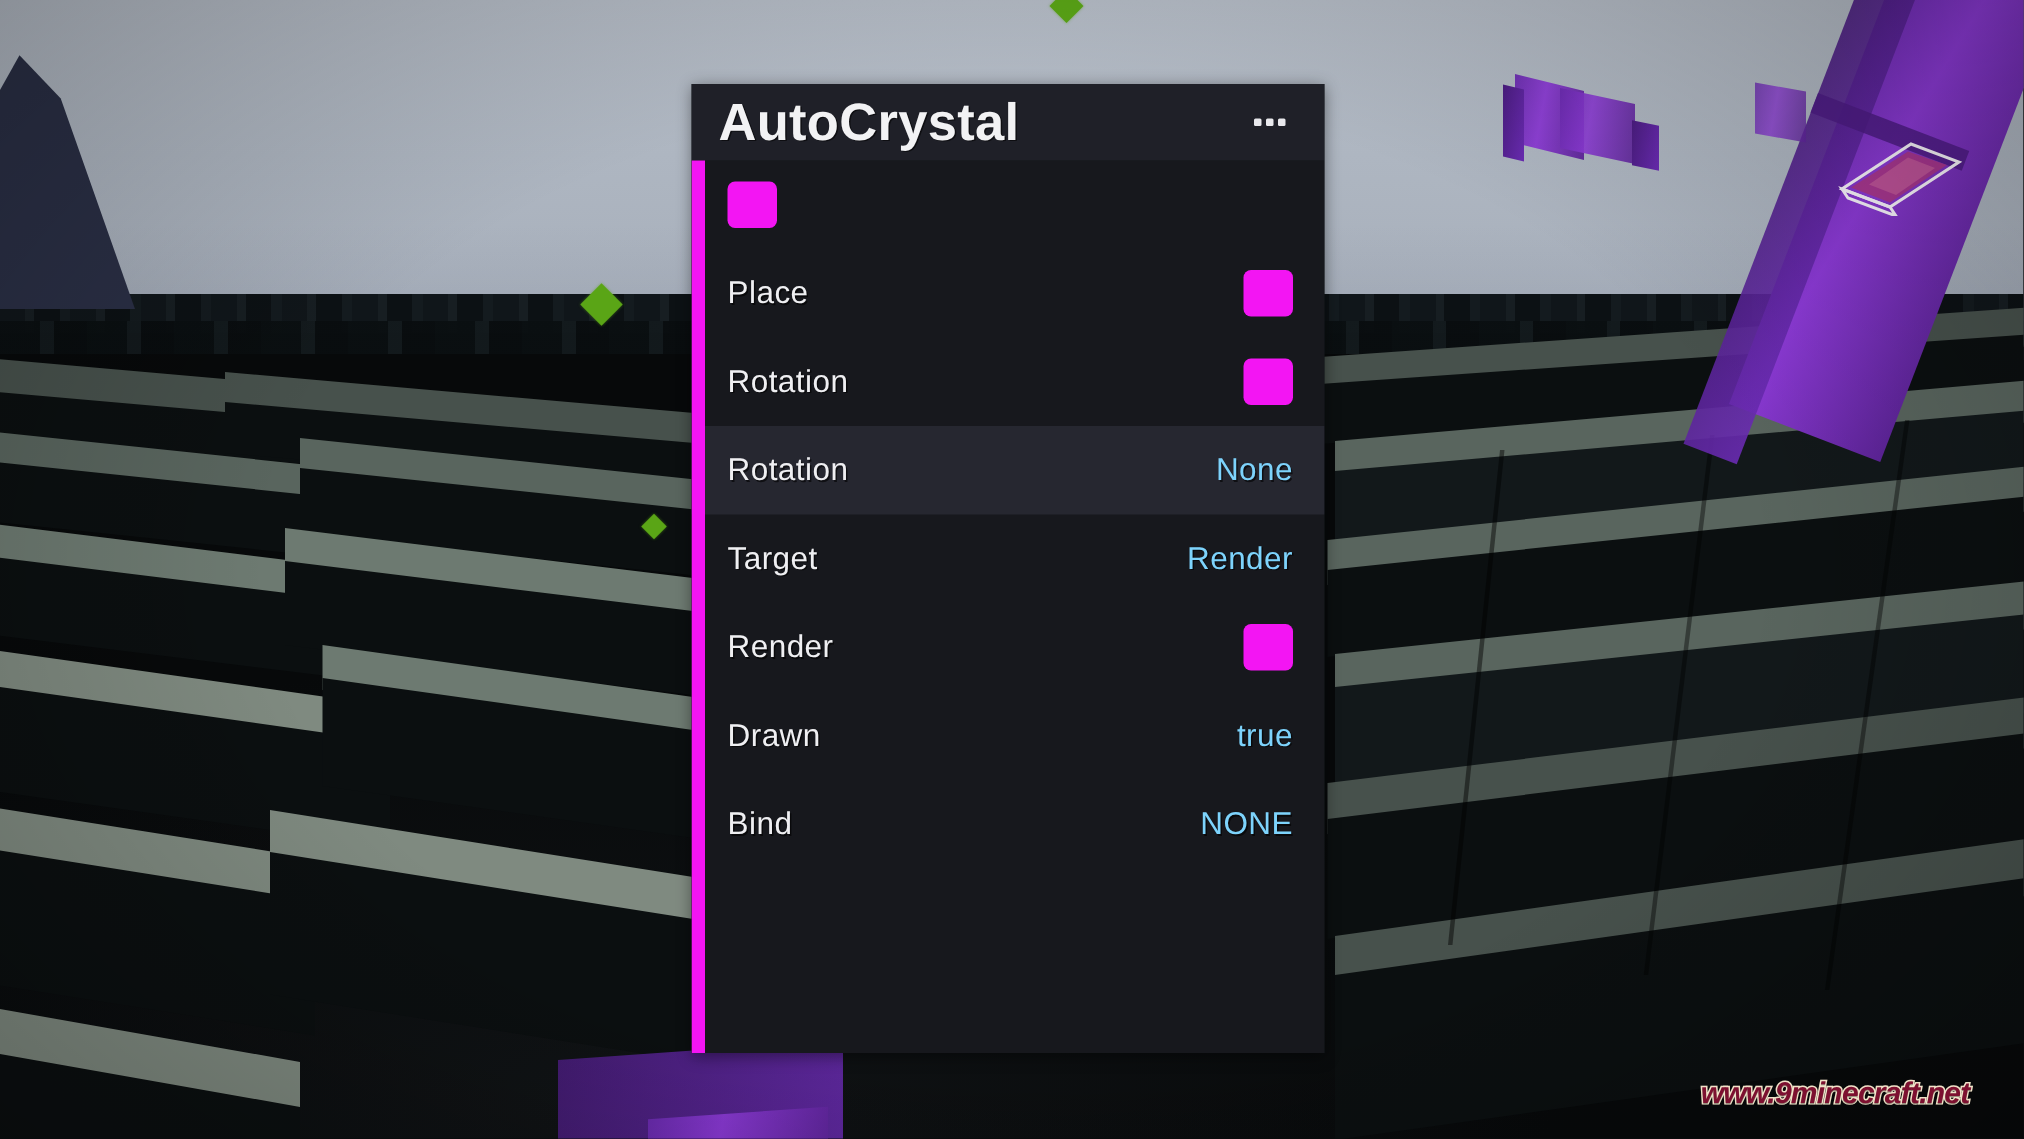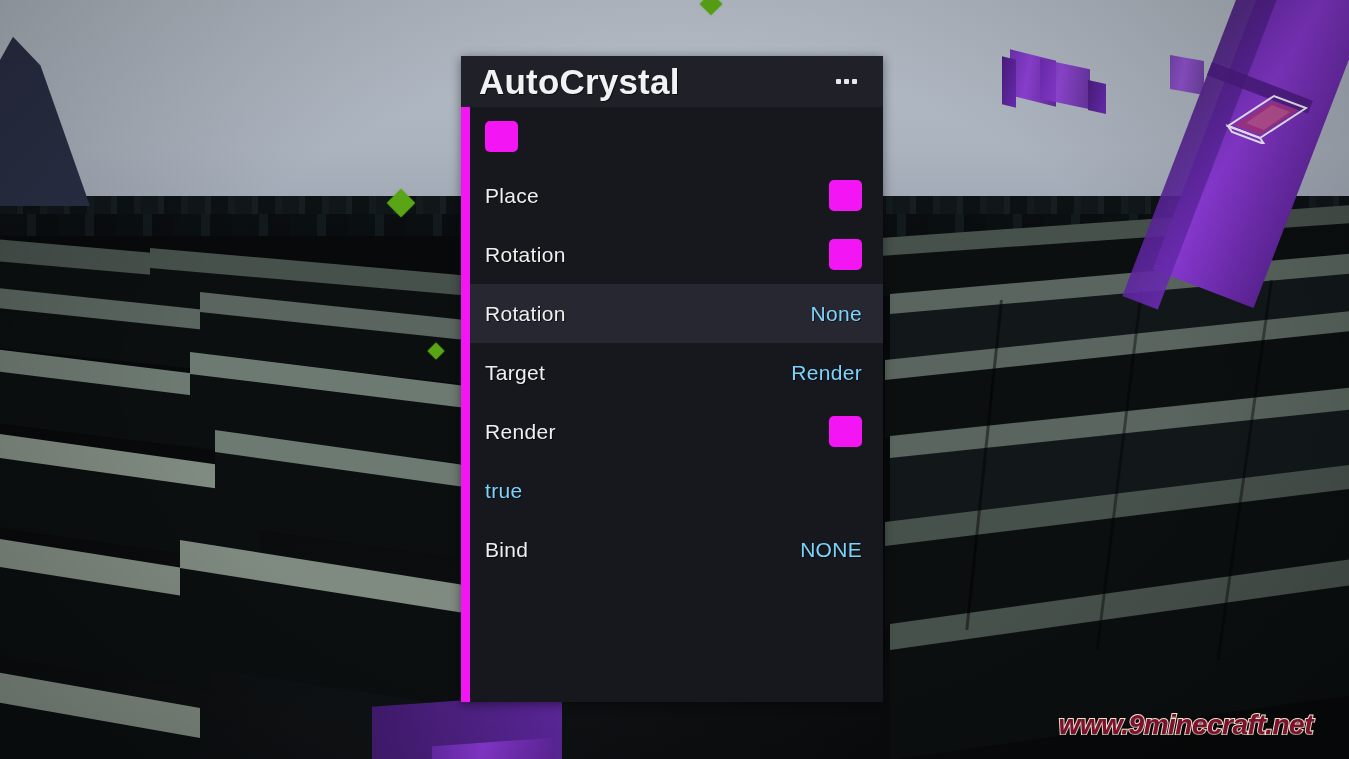--- a/index.html
+++ b/index.html
@@ -176,21 +176,21 @@
     border-radius:5px;
     background:#f313f3;
     flex:none;
   }
 
   
   .watermark {
     position:absolute;
     right:36px; bottom:18px;
     z-index:30;
-    font-size:28px;
+    font-size:20px;
     font-weight:700;
     font-style:italic;
     letter-spacing:-0.5px;
     color:#7d1030;
     -webkit-text-stroke:2px #f0e2c8;
     paint-order:stroke fill;
     text-shadow:0 1px 0 rgba(0,0,0,.35);
     white-space:nowrap;
   }
 </style>
@@ -331,20 +331,21 @@
           </div>
           <div class="row">
             <div class="row-label">Target</div>
             <div class="row-value">Render</div>
           </div>
           <div class="row">
             <div class="row-label">Render</div>
             <div class="toggle-swatch" style="background: rgb(243, 21, 243);"></div>
           </div>
           <div class="row">
+            <div class="row-label">Drawn</div>
             <div class="row-value">true</div>
           </div>
           <div class="row">
             <div class="row-label">Bind</div>
             <div class="row-value">NONE</div>
           </div>
         </div>
     </div>
 
   </div>

